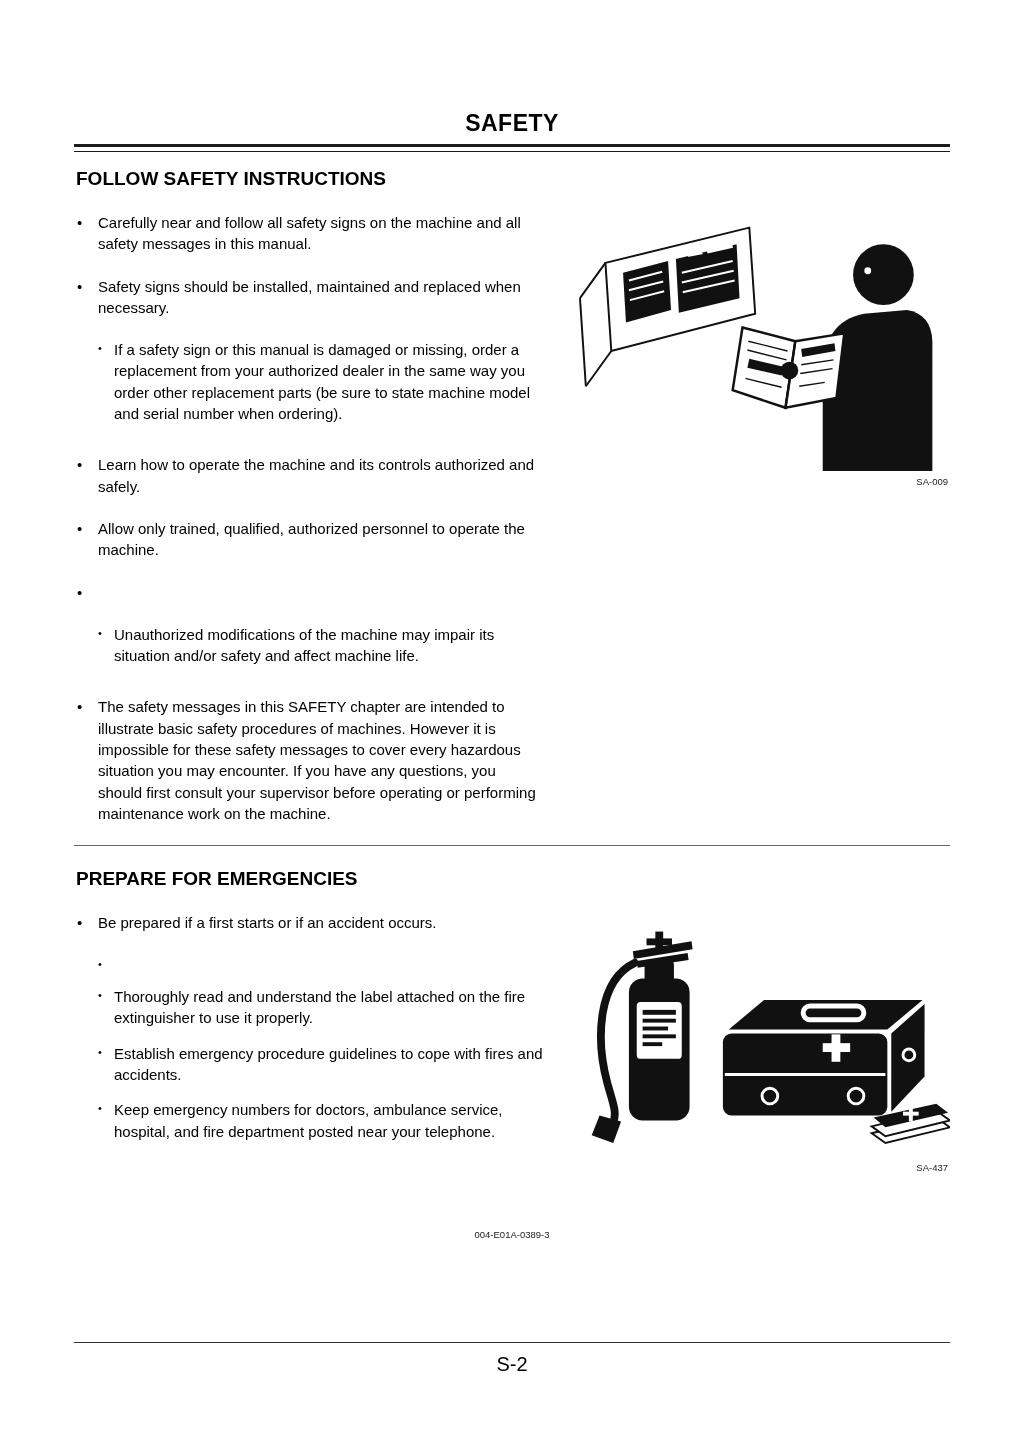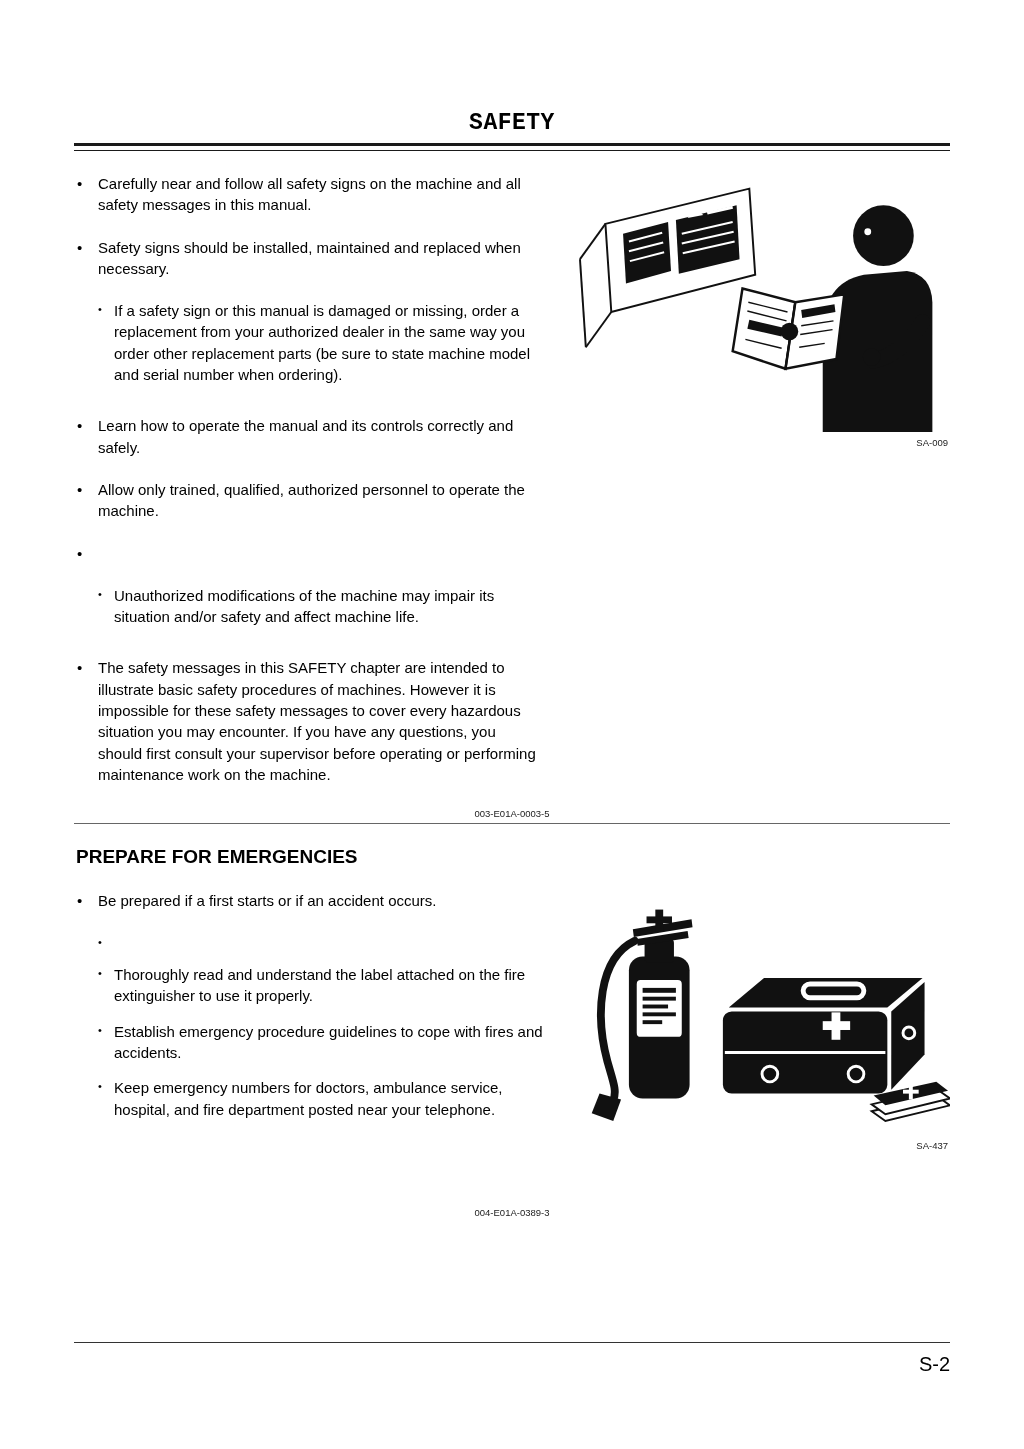--- a/index.html
+++ b/index.html
@@ -13,21 +13,20 @@
     color: #000;
     font-family: "Liberation Sans", sans-serif;
     overflow: hidden;
   }
   .page-title {
     margin: 0;
     text-align: center;
     font-size: 23px;
     font-weight: bold;
     letter-spacing: 0.5px;
-    font-family: Liberation Mono, monospace;
   }
   .rule-double {
     margin-top: 7px;
     height: 4px;
     border-top: 3.5px solid #1a1a1a;
     border-bottom: 1.3px solid #1a1a1a;
   }
   .section-heading {
     margin: 16px 0 0 2px;
     font-size: 19px;
@@ -69,35 +68,36 @@
     border-top: 1px solid #666;
     margin: 0 0 12px 0;
   }
   .section-code.standalone { margin-top: 56px; }
   .footer {
     position: absolute;
     left: 74px;
     right: 74px;
     top: 1342px;
     border-top: 1.5px solid #333;
-    text-align: right;
+    text-align: center;
   }
   .page-num { font-size: 20px; margin-top: 10px; }
 </style>
 </head>
 <body>
 
 <div class="page">
 
   <header>
     <h1 class="page-title">SAFETY</h1>
     <div class="rule-double"></div>
   </header>
 
   <section>
+    <h2 class="section-heading">FOLLOW SAFETY INSTRUCTIONS</h2>
 
     <div class="cols">
       <div class="text-col">
 
         <div class="li l1">
           <span class="marker">•</span>
           <span class="txt">Carefully near and follow all safety signs on the machine and all safety messages in this manual.</span>
         </div>
 
         <div class="li l1">
@@ -105,21 +105,21 @@
           <span class="txt">Safety signs should be installed, maintained and replaced when necessary.</span>
         </div>
 
         <div class="li l2">
           <span class="marker">•</span>
           <span class="txt">If a safety sign or this manual is damaged or missing, order a replacement from your authorized dealer in the same way you order other replacement parts (be sure to state machine model and serial number when ordering).</span>
         </div>
 
         <div class="li l1 mt-lg">
           <span class="marker">•</span>
-          <span class="txt">Learn how to operate the manual and its controls correctly and safely.</span>
+          <span class="txt">Learn how to operate the machine and its controls authorized and safely.</span>
         </div>
 
         <div class="li l1">
           <span class="marker">•</span>
           <span class="txt">Allow only trained, qualified, authorized personnel to operate the machine.</span>
         </div>
 
         <div class="li l1">
           <span class="marker">•</span>
         </div>
@@ -186,21 +186,20 @@
               <line x1="226" y1="178" x2="252" y2="174" stroke="#111" stroke-width="1.4"></line>
               <circle cx="216" cy="162" r="9" fill="#111"></circle>
               <circle cx="300" cy="188" r="9" fill="#111"></circle>
             </g>
           </svg>
         </figure>
         <div class="fig-caption">SA-009</div>
       </div>
     </div>
 
-    <div class="section-code">003-E01A-0003-5</div>
   </section>
 
   <hr class="section-divider">
 
   <section>
     <h2 class="section-heading" style="margin-top:22px">PREPARE FOR EMERGENCIES</h2>
 
     <div class="cols">
       <div class="text-col">
 

